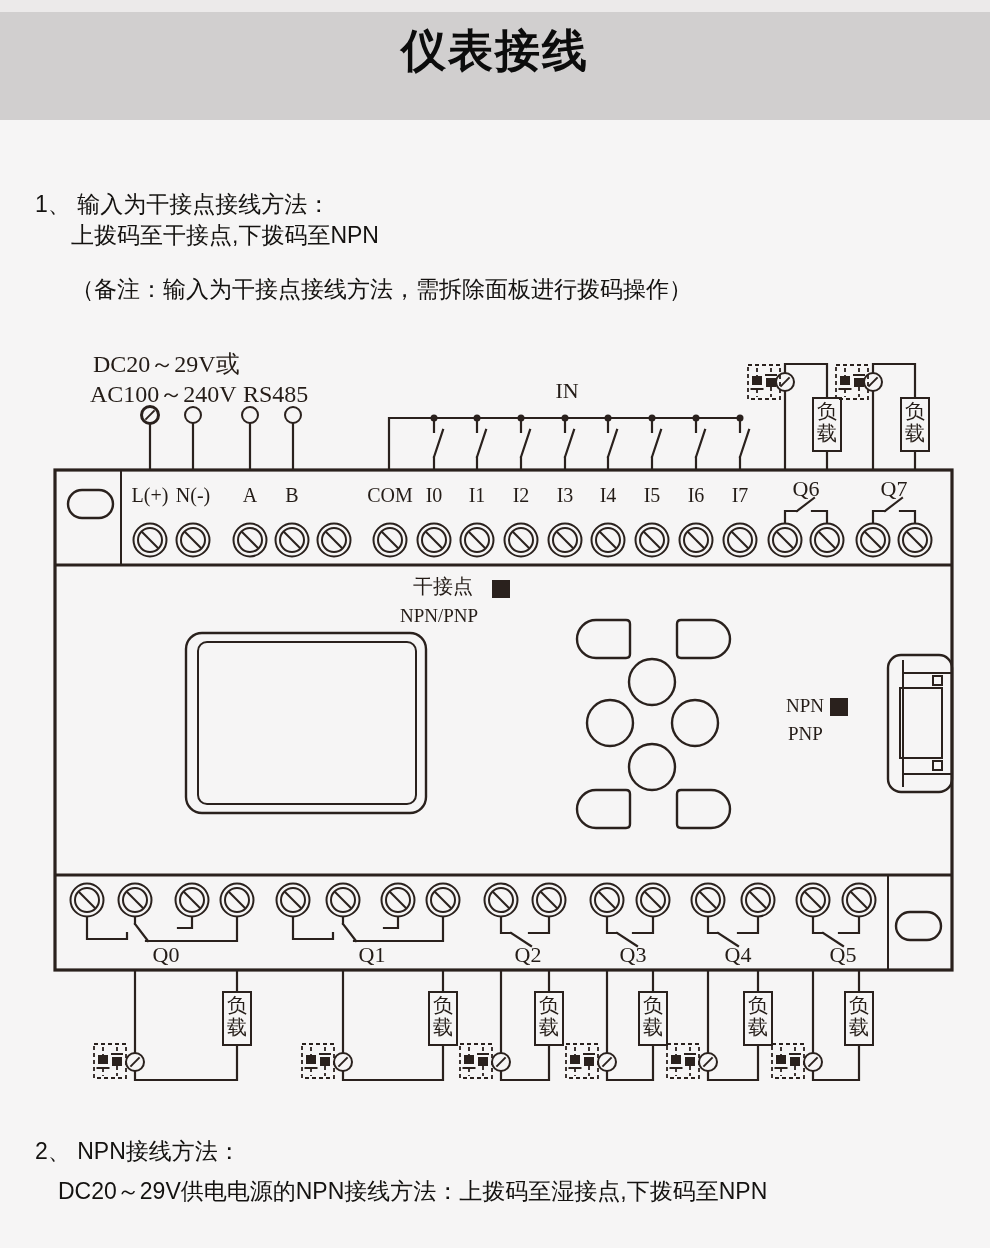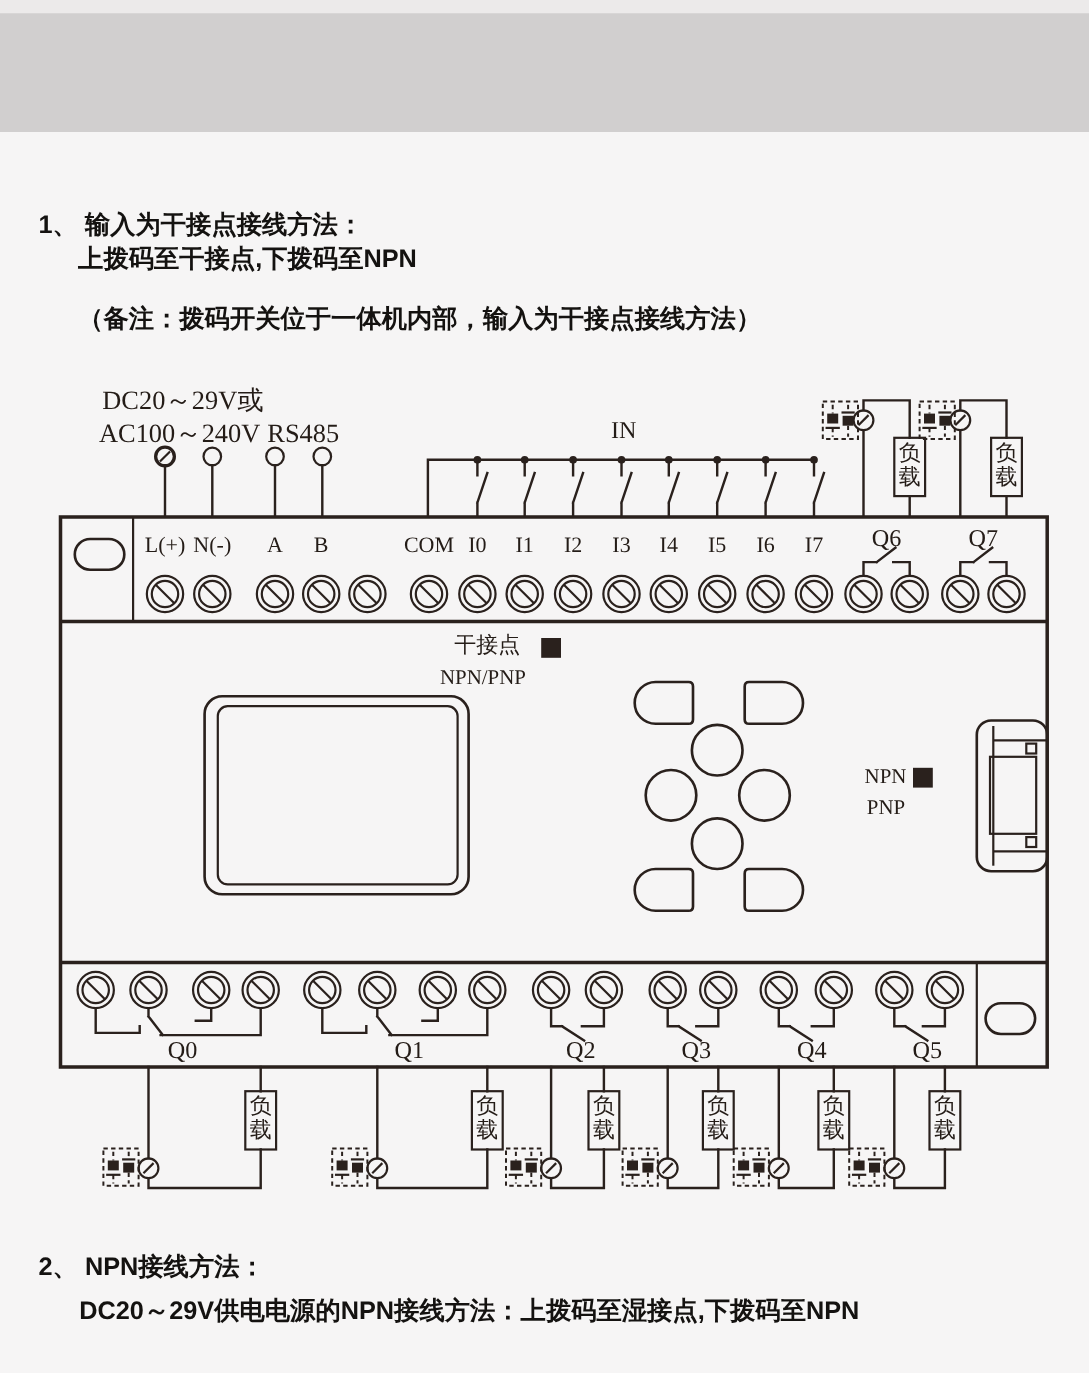--- a/index.html
+++ b/index.html
@@ -2,44 +2,45 @@
 <html><head>
 <meta charset="utf-8">
 <style>
   html,body{margin:0;padding:0;}
   body{width:990px;height:1248px;position:relative;background:#f6f5f5;overflow:hidden;}
   .abs{position:absolute;}
   .hdr-strip{left:0;top:0;width:990px;height:12px;background:#eceaea;}
   .hdr{left:0;top:12px;width:990px;height:108px;background:#d1cfcf;text-align:center;}
   .title{margin-top:14px;font-family:"Liberation Sans","DejaVu Sans",sans-serif;font-weight:700;font-size:45px;color:#0c0c0c;letter-spacing:2px;line-height:1.1;}
   .subtitle{margin-top:-6px;font-family:"Liberation Sans","DejaVu Sans",sans-serif;font-weight:500;font-size:19px;color:#141414;}
-  .txt{font-family:"Liberation Sans","DejaVu Sans",sans-serif;color:#141210;font-weight:700;font-size:23px;white-space:nowrap;line-height:1;}
+  .txt{font-family:"Liberation Sans","DejaVu Sans",sans-serif;color:#141210;font-weight:400;font-size:23px;white-space:nowrap;line-height:1;}
   .ts{font-family:"Liberation Serif","DejaVu Serif",serif;fill:#241c17;}
   .f20{font-size:20px;} .f22{font-size:22px;} .f19{font-size:19px;} .f24{font-size:24px;}
   .w{stroke:#2a211d;stroke-width:2.2;fill:none;stroke-linecap:square;stroke-linejoin:miter;}
   .w15{stroke:#2a211d;stroke-width:2;fill:none;}
   .thick{stroke:#2a211d;stroke-width:3.2;fill:#f6f5f5;}
   .tline{stroke:#2a211d;stroke-width:3;fill:none;}
   .dashr{stroke:#2a211d;stroke-width:1.8;fill:none;stroke-dasharray:4 3;}
   .fillc{fill:#2a211d;stroke:none;}
   .sw2{stroke:#2a211d;stroke-width:2.4;fill:none;}
 </style>
 </head>
 <body>
 
 <div class="abs hdr-strip"></div>
 <div class="abs hdr">
+  <div class="title">仪表接线</div>
 </div>
 
 <div class="abs txt" style="left:35px;top:193px;">1、 输入为干接点接线方法：</div>
 <div class="abs txt" style="left:71px;top:224px;">上拨码至干接点,下拨码至NPN</div>
-<div class="abs txt" style="left:71px;top:278px;">（备注：拨码开关位于一体机内部，输入为干接点接线方法）</div>
+<div class="abs txt" style="left:71px;top:278px;">（备注：输入为干接点接线方法，需拆除面板进行拨码操作）</div>
 
 <div class="abs txt" style="left:35px;top:1140px;">2、 NPN接线方法：</div>
-<div class="abs txt" style="left:72px;top:1180px;">DC20～29V供电电源的NPN接线方法：上拨码至湿接点,下拨码至NPN</div>
+<div class="abs txt" style="left:58px;top:1180px;">DC20～29V供电电源的NPN接线方法：上拨码至湿接点,下拨码至NPN</div>
 
 <svg class="abs" style="left:0;top:340px;" width="990" height="770" viewBox="0 0 990 770">
   <defs>
     <g id="screw">
       <circle r="16.5" class="w15"></circle>
       <circle r="12" class="w15"></circle>
       <line x1="-8.2" y1="-8.2" x2="8.2" y2="8.2" class="w15"></line>
     </g>
     <g id="src">
       <circle r="9" class="w15"></circle>

